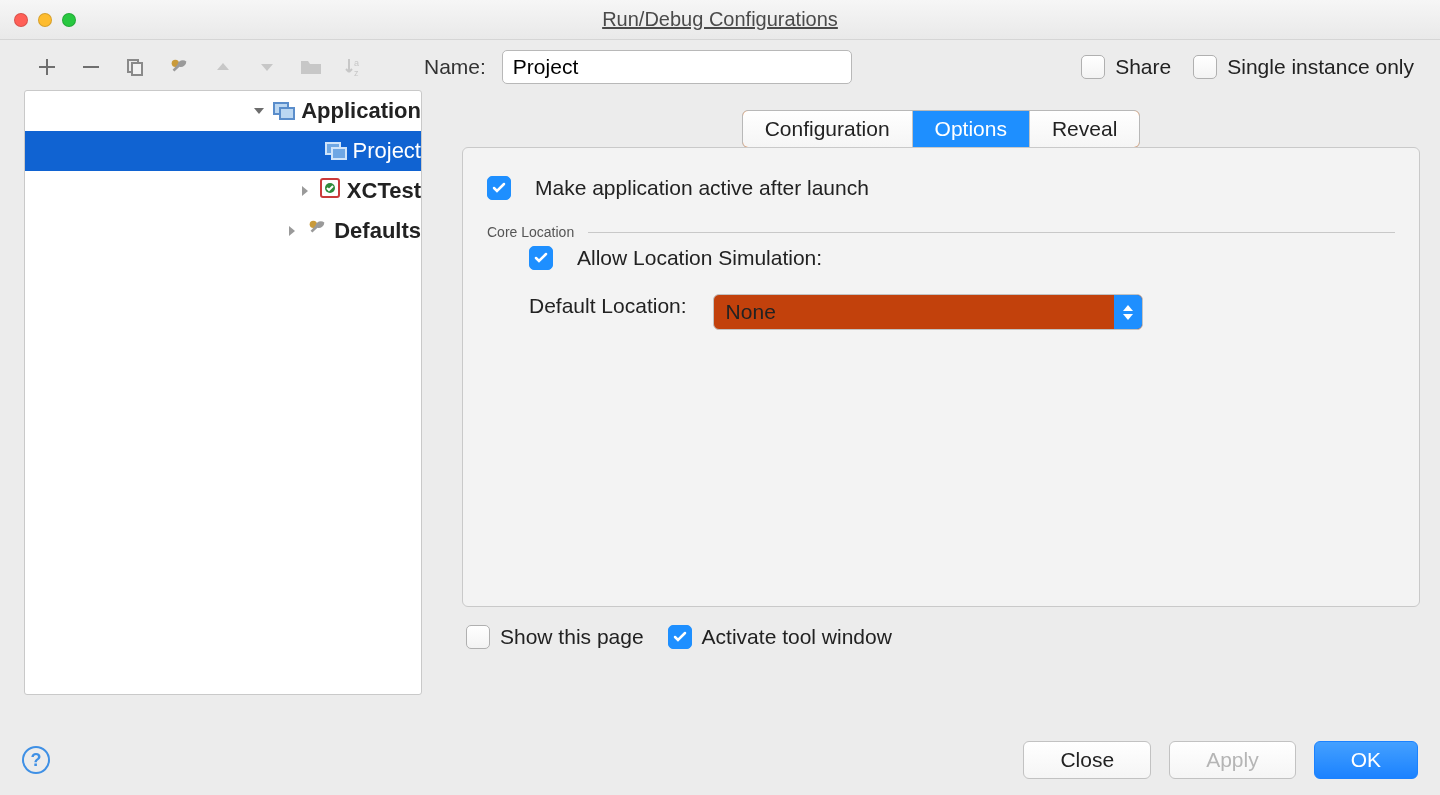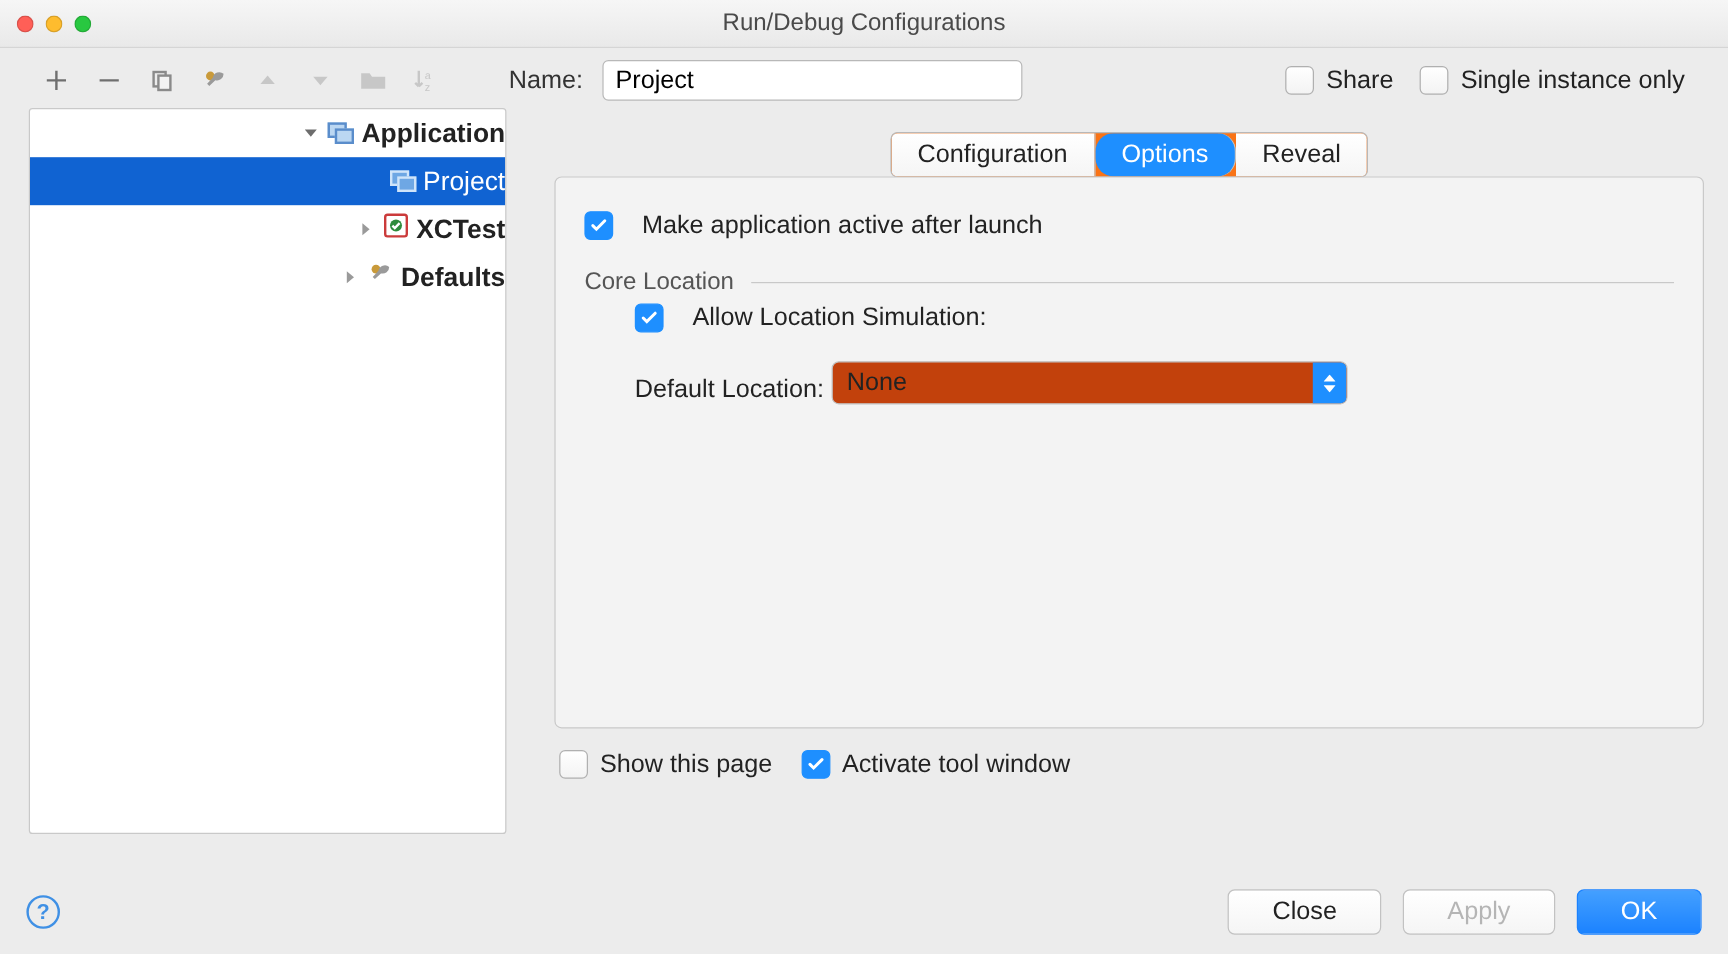--- a/index.html
+++ b/index.html
@@ -3,21 +3,21 @@
 <meta charset="utf-8">
 <style>
   * { box-sizing: border-box; }
   html,body { margin:0; padding:0; height:100%; font-family: -apple-system, "Helvetica Neue", Arial, sans-serif; font-size:21px; color:#222; background:#ECECEC; }
   .window { width:1440px; height:795px; background:#ECECEC; position:relative; }
   
   .titlebar { height:40px; display:flex; align-items:center; padding:0 10px; background:linear-gradient(#F6F6F6,#E9E9E9); border-bottom:1px solid #D5D5D5; position:relative; }
   .traffic { display:flex; gap:10px; margin-left:4px; }
   .tl { width:14px; height:14px; border-radius:50%; border:1px solid rgba(0,0,0,0.15); }
   .tl.red{background:#FF5F57;} .tl.yel{background:#FEBC2E;} .tl.grn{background:#28C840;}
-  .title { position:absolute; left:0; right:0; text-align:center; color:#4a4a4a; font-size:20px; pointer-events:none; top:8px; }
+  .title { position:absolute; left:0; right:0; text-align:center; color:#4a4a4a; font-size:20px; pointer-events:none; top:8px;text-decoration:underline; }
   
   .toprow { display:flex; align-items:center; padding:10px 20px 6px 20px; gap:0; }
   .left-tools { width:400px; display:flex; align-items:center; gap:18px; padding-left:14px;}
   .tool { width:26px; height:26px; display:flex; align-items:center; justify-content:center; color:#6f6f6f; }
   .tool.disabled { color:#BFBFBF; }
   .name-label { margin-left:4px; margin-right:16px; color:#333; }
   .name-input { width:350px; height:34px; border:1px solid #B8B8B8; border-radius:5px; background:#fff; padding:3px 10px; font-size:21px; }
   .spacer { flex:1; }
   .mac-check { width:24px; height:24px; border:1px solid #B0B0B0; border-radius:5px; background:linear-gradient(#FFFFFF,#F3F3F3); display:inline-flex; align-items:center; justify-content:center; margin-right:10px; flex:0 0 24px; }
   .mac-check.checked { background:#1E8FFF; border-color:#1E8FFF; }
@@ -32,28 +32,28 @@
   .tree-row.child { padding-left:60px; }
   .tree-row.selected { background:#1063D2; color:#fff; }
   .tree-row .disclosure { width:16px; height:16px; display:flex; align-items:center; justify-content:center; }
   .tree-row .node-label { font-weight:600; }
   .tree-row.child .node-label { font-weight:500; }
   .right { flex:1; padding-left:40px; display:flex; flex-direction:column; }
   
   .seg { display:flex; margin:20px auto 0 auto; border:1px solid #B8B8B8; border-radius:6px; overflow:hidden; height:38px; width:fit-content; background:#f97316; }
   .seg .seg-item { padding:4px 22px; display:flex; align-items:center; justify-content:center; font-size:21px; background:linear-gradient(#FFFFFF,#F5F5F5); border-right:1px solid #C4C4C4; }
   .seg .seg-item:last-child{border-right:none;}
-  .seg .seg-item.active { background:#1E8FFF; color:#fff;border-radius:15px; }
+  .seg .seg-item.active { background:#1E8FFF; color:#fff; }
   
   .panel { margin-top:-1px; border:1px solid #C9C9C9; border-radius:6px; background:#F3F3F3; padding:28px 24px; height:460px; }
   .opt-row { display:flex; align-items:center; gap:14px; margin-bottom:24px; }
-  .section-title { color:#555; font-size:20px; margin:18px 0 6px 0; display:flex; align-items:center; gap:14px;}
+  .section-title { color:#555; font-size:14px; margin:18px 0 6px 0; display:flex; align-items:center; gap:14px;}
   .section-title .rule { flex:1; height:1px; background:#C8C8C8; }
   .indent { padding-left:42px; }
-  .loc-row { display:flex; align-items:flex-end; gap:6px; margin-top:22px; }
+  .loc-row { display:flex; align-items:flex-start; gap:26px; margin-top:22px; }
   .select { display:flex; align-items:center; background:#c2410c; border:1px solid #C2C2C2; border-radius:6px; height:36px; width:430px; padding:0 0 0 12px; font-size:21px; overflow:hidden;}
   .select .sel-btn { margin-left:auto; width:28px; height:36px; background:#1E8FFF; display:flex; flex-direction:column; align-items:center; justify-content:center; gap:1px;}
   
   .bottom-checks { display:flex; align-items:center; gap:24px; margin-top:18px; padding-left:4px;}
   
   .footer { position:absolute; bottom:16px; left:22px; right:22px; display:flex; align-items:center; }
   .help { width:28px; height:28px; border:2px solid #3F90E5; color:#3F90E5; border-radius:50%; display:flex; align-items:center; justify-content:center; font-weight:600; font-size:18px;}
   .footer-spacer { flex:1; }
   .btn { height:38px; border:1px solid #C2C2C2; border-radius:6px; background:linear-gradient(#FFFFFF,#F5F5F5); padding:0 36px; font-size:21px; display:flex; align-items:center; margin-left:18px; }
   .btn.primary { background:linear-gradient(#44A0FF,#1B82FF); color:#fff; border-color:#1B82FF; padding:0 36px;}
@@ -130,21 +130,21 @@
 
     <div class="spacer"></div>
 
     <label class="chkrow">
       <span class="mac-check">
         
       </span>
       <span>Share</span>
     </label>
 
-    <label class="chkrow" style="margin-right:16px">
+    <label class="chkrow" style="margin-right:6px">
       <span class="mac-check">
         
       </span>
       <span>Single instance only</span>
     </label>
   </div>
 
   <div class="body">
 
     <div class="sidebar">

